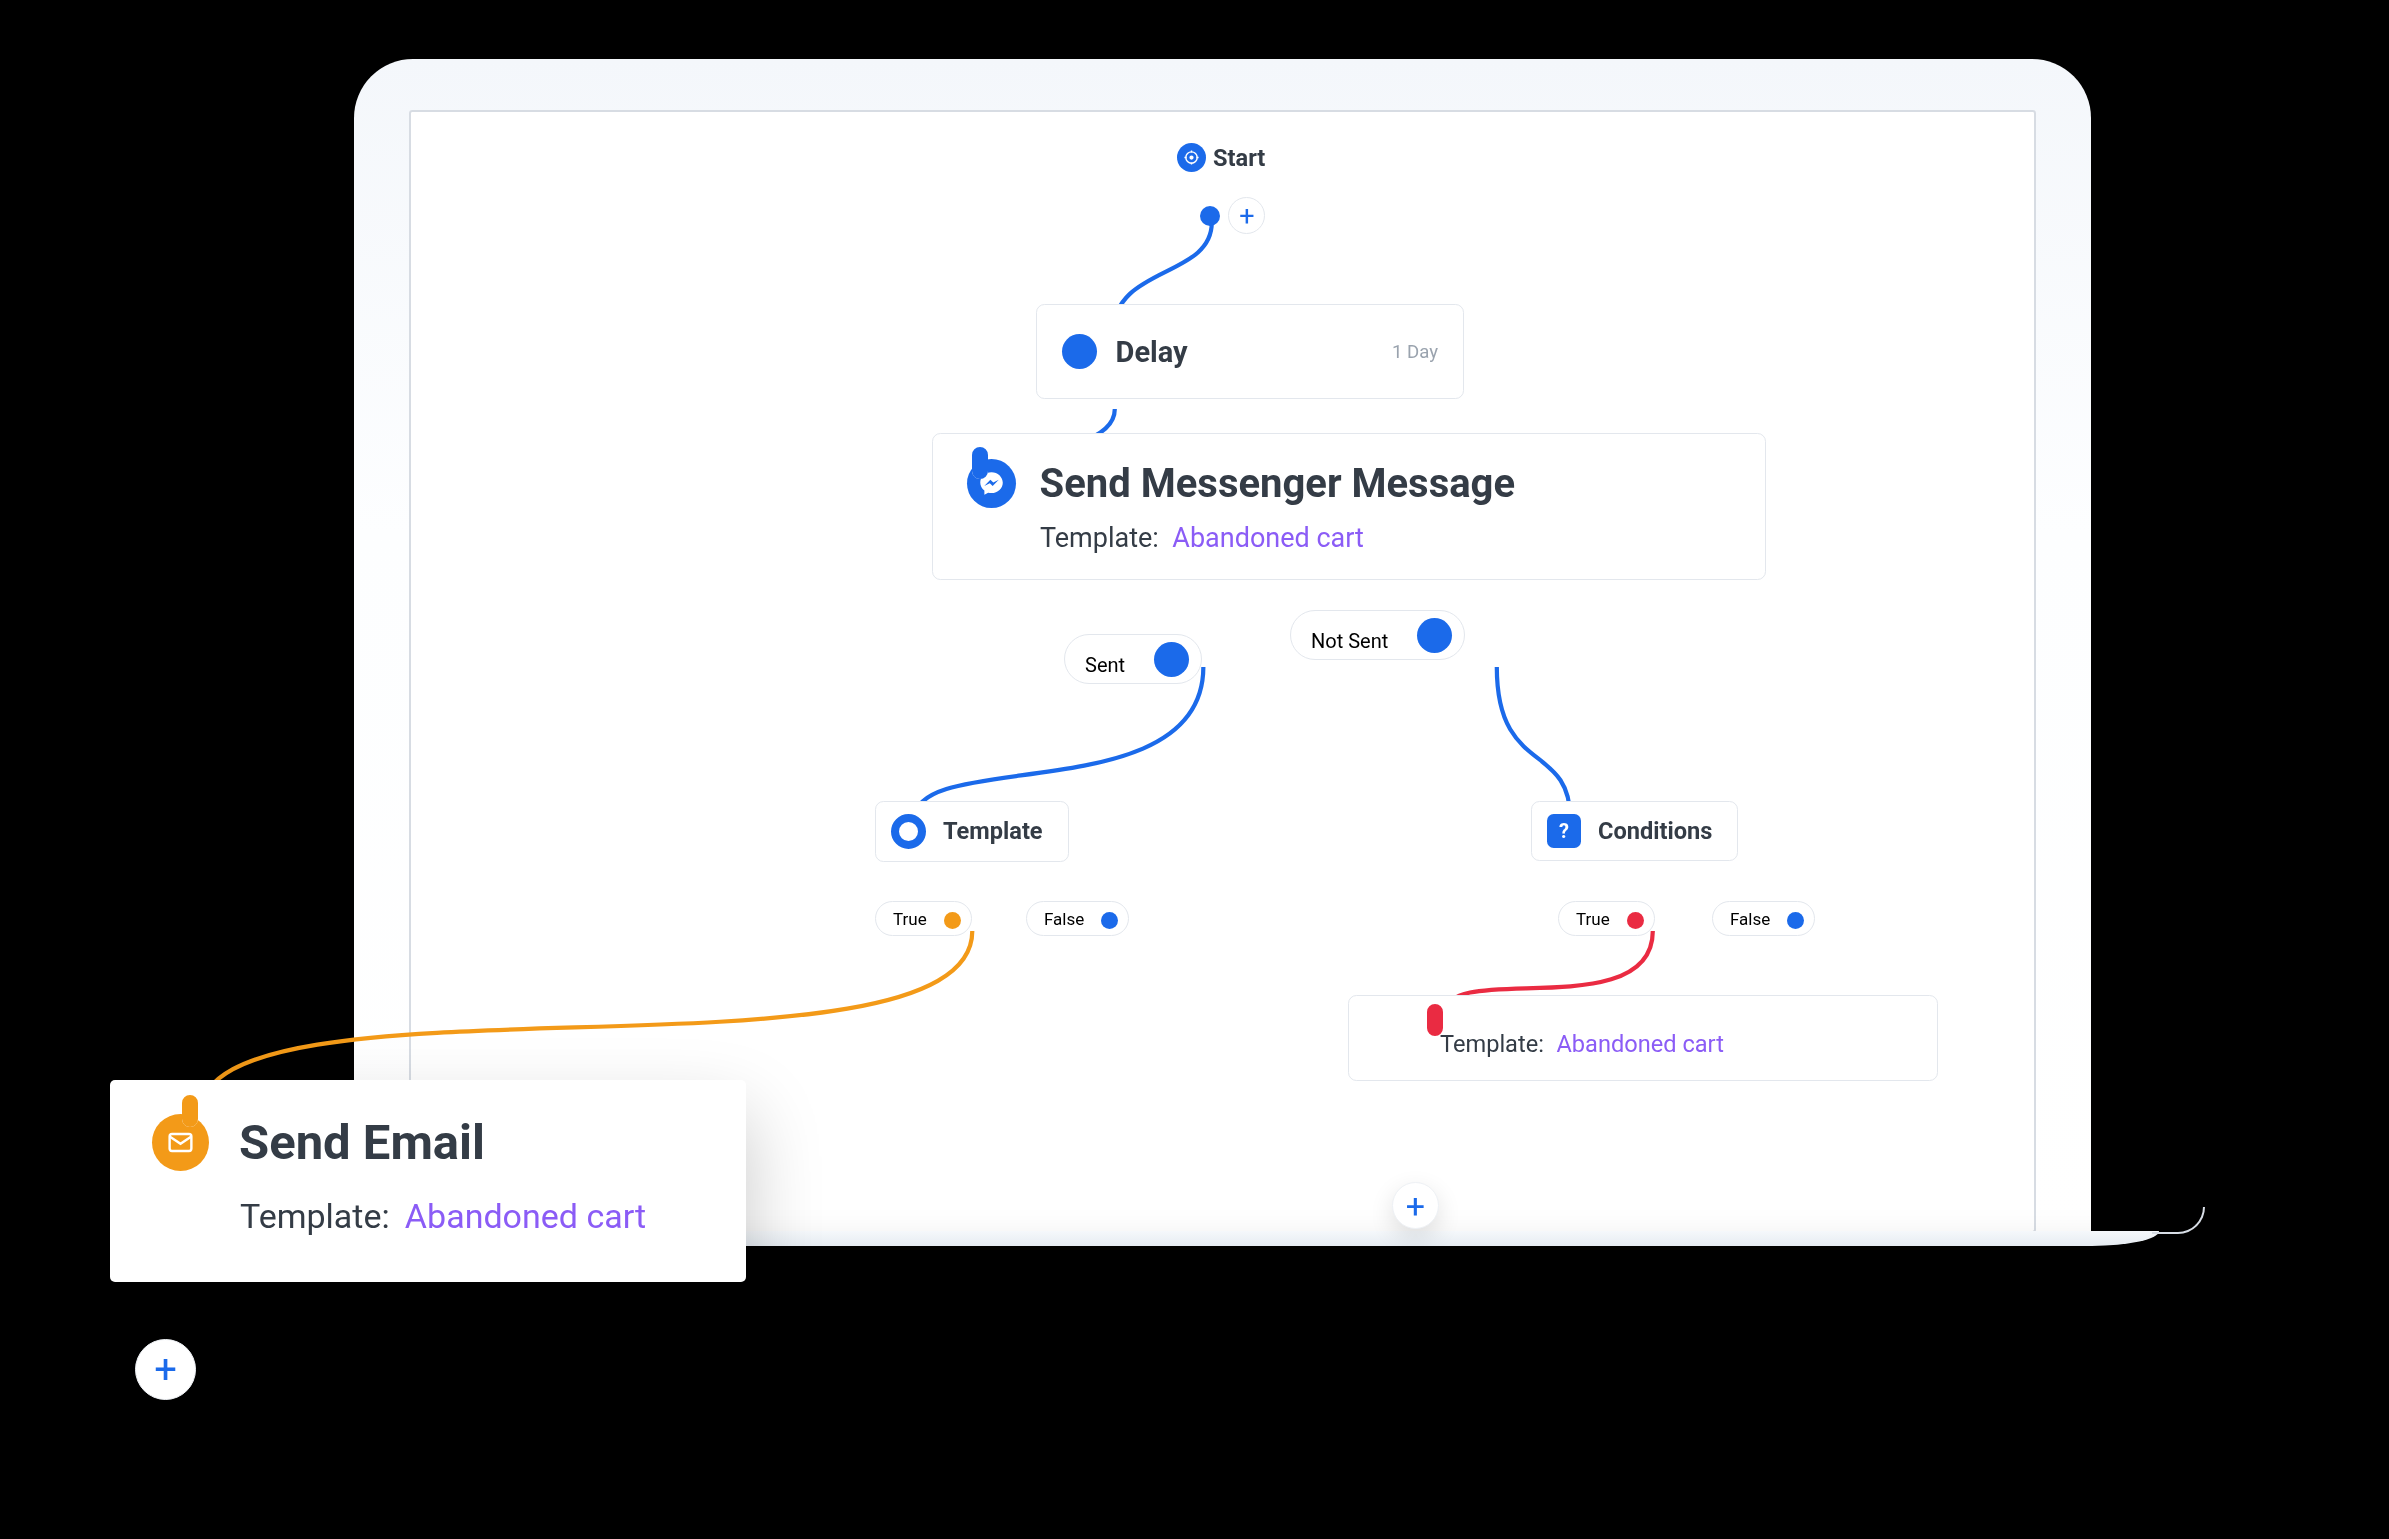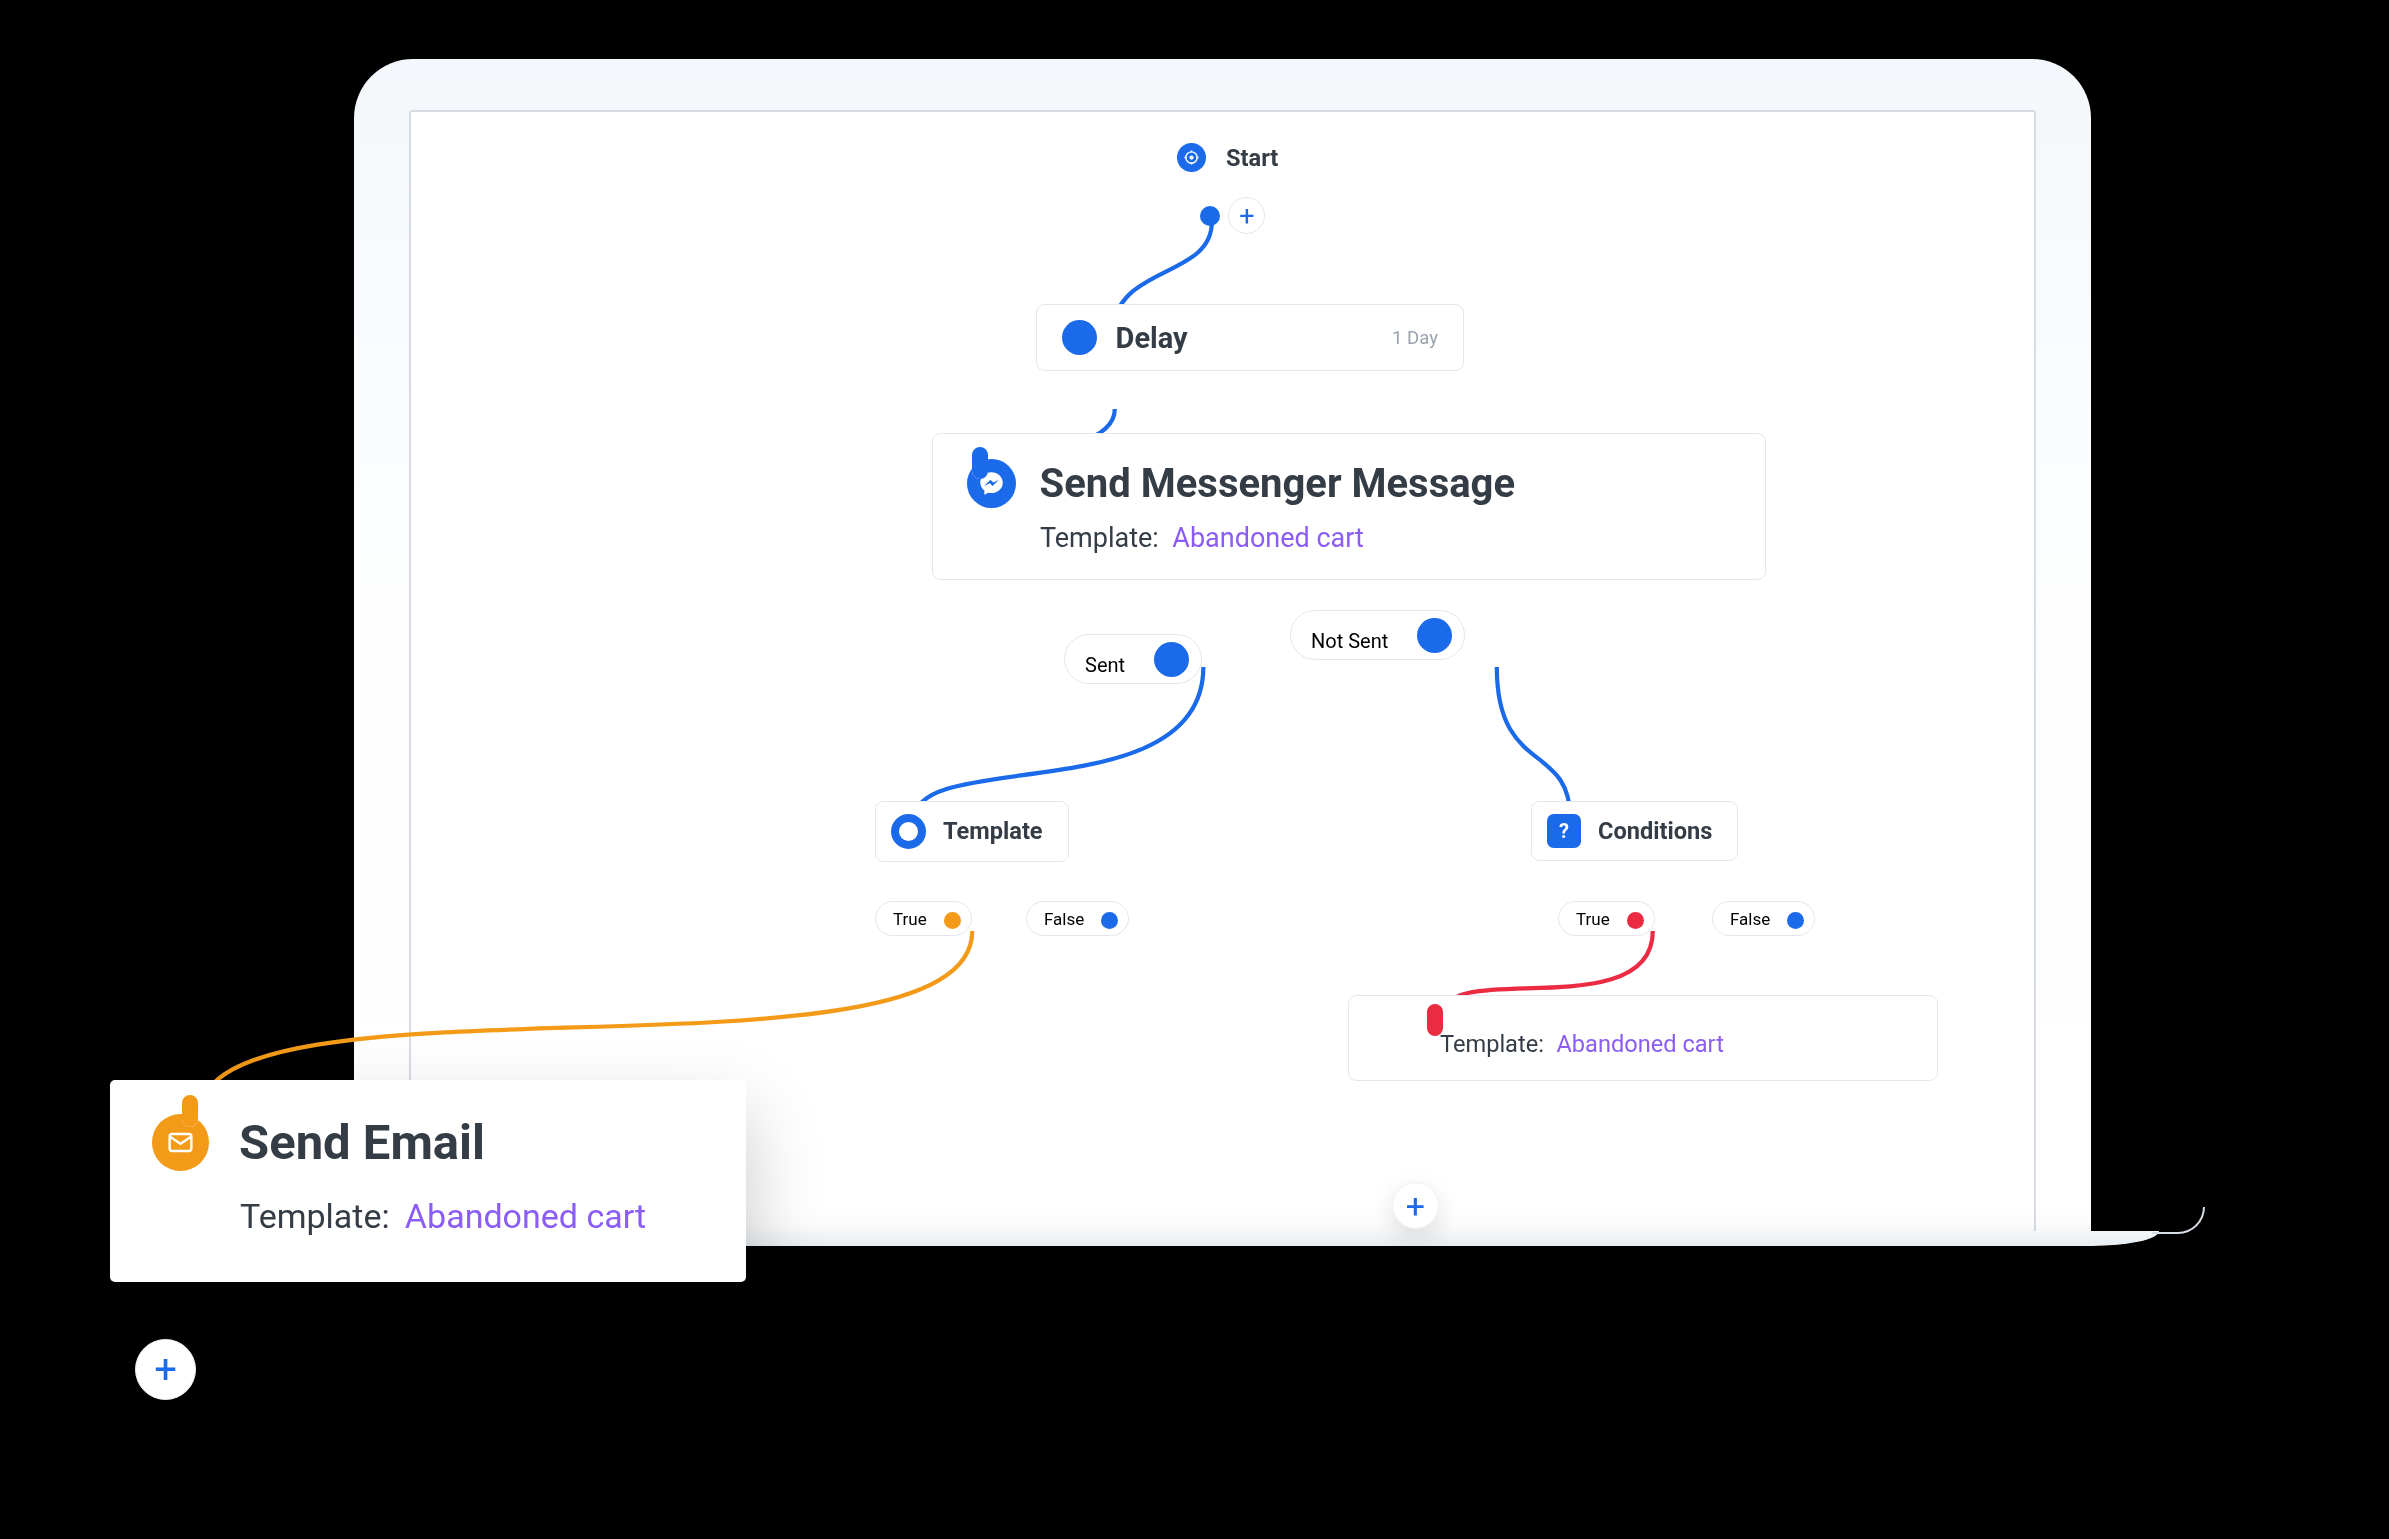--- a/index.html
+++ b/index.html
@@ -45,21 +45,21 @@
 .sub.xl{font-size:34px}
 .meta{font-size:18.6px;color:#9aa3ae}
 
 .ico{width:32px;height:32px;border-radius:843px;display:flex;align-items:center;justify-content:center;color:#fff}
 .ico.blue{background:#1b6aea}
 .ico.red{background:#ea2b42}
 .ico.orange{background:#f39a18}
 .ico.big{width:49px;height:49px}
 .ico.xl{width:57px;height:57px}
 .ico.sq{border-radius:6.7px}
-.row{display:flex;align-items:center;gap:20px}
+.row{display:flex;align-items:center;gap:7px}
 
 .card.float{box-shadow:0 34px 76px rgba(0,0,0,.22);border:none;border-radius:5px}
 </style>
 </head>
 <body>
 
 <div id="stage">
   <div class="laptop">
     <div class="screen"></div>
   </div>
@@ -88,21 +88,21 @@
           <path d="M12 2v3M12 19v3M2 12h3M19 12h3"></path>
         </svg>
     </span>
     <span class="title-sm">Start</span>
   </div>
   <div class="node row" style="left:1200px;top:197px;gap:8.4px">
     <span class="port"></span>
     <span class="btn-plus">+</span>
   </div>
 
-  <div class="node card row" style="left:1036px;top:304px;width:428px;padding:15px 25px;justify-content:space-between">
+  <div class="node card row" style="left:1036px;top:304px;width:428px;padding:29px 25px;justify-content:space-between">
     <div class="row" style="gap:18.6px">
       <span class="port big"></span>
       <span class="title-md">Delay</span>
     </div>
     <span class="meta">1 Day</span>
   </div>
   <div class="node" style="left:1105px;top:388px"><span class="port"></span></div>
 
   <div class="node card" style="left:932px;top:433px;width:834px;padding:25px 34px">
     <div class="row" style="gap:23.6px">

